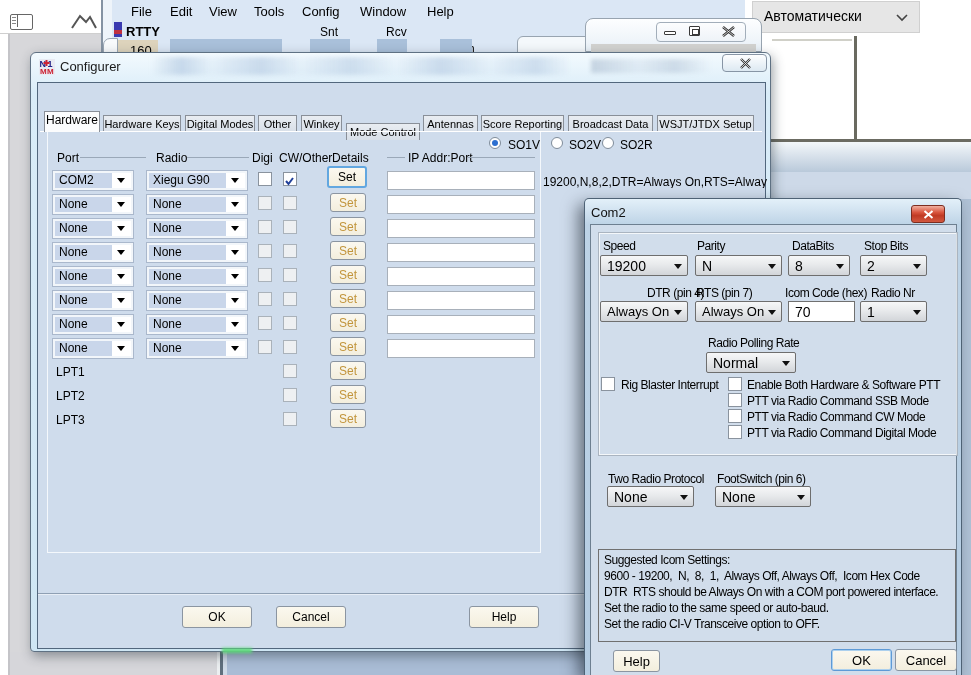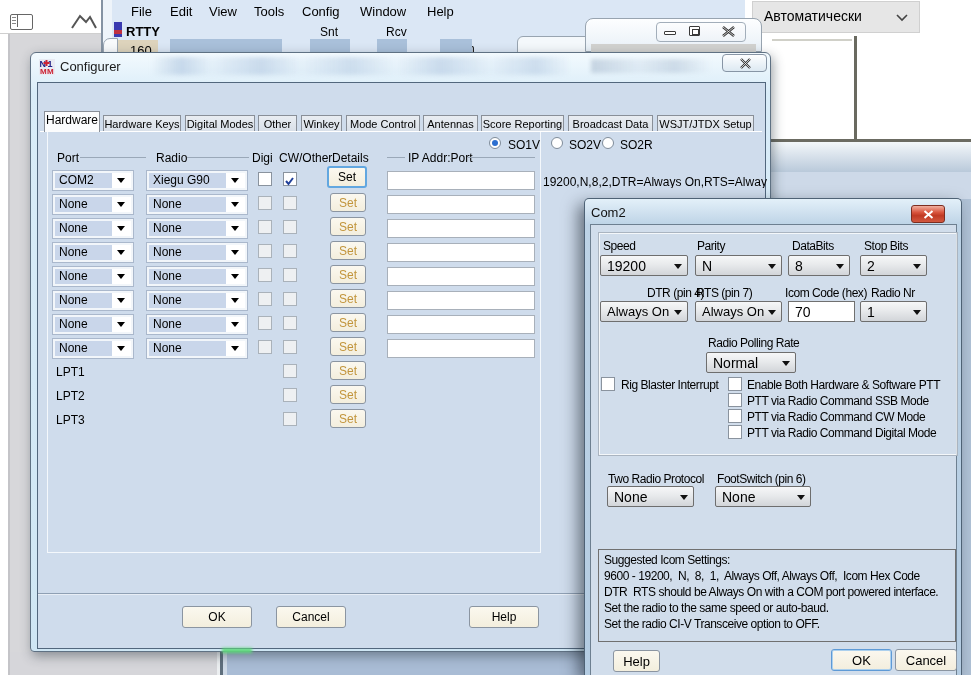--- a/index.html
+++ b/index.html
@@ -139,21 +139,21 @@
   </div>
 
   <div class="abs" id="cli" style="left:6px;top:29px;width:729px;height:567px;background:#cfdcec;
        border:1px solid #52677d;box-sizing:border-box;">
 
     <div class="tab" style="left:6px;top:28px;height:21px;width:56px;background:#fbfcfd;z-index:2;font-size:12px;">Hardware</div>
     <div class="tab" style="left:65px;width:78px;">Hardware Keys</div>
     <div class="tab" style="left:147px;width:70px;">Digital Modes</div>
     <div class="tab" style="left:220px;width:39px;">Other</div>
     <div class="tab" style="left:263px;width:41px;">Winkey</div>
-    <div class="tab" style="left:308px;width:74px;">Mode Control</div>
+    <div class="tab" style="left:308px;width:74px;margin-top:8px;">Mode Control</div>
     <div class="tab" style="left:385px;width:55px;">Antennas</div>
     <div class="tab" style="left:443px;width:83px;">Score Reporting</div>
     <div class="tab" style="left:530px;width:85px;">Broadcast Data</div>
     <div class="tab" style="left:619px;width:97px;">WSJT/JTDX Setup</div>
 
     <div class="abs" style="left:2px;top:48px;width:722px;height:1px;background:#fff;"></div>
 
     <div class="abs" style="left:9px;top:49px;width:492px;height:420px;border:1px solid #f4f8fc;border-top:none;"></div>
 
     <div class="abs" style="left:451px;top:54px;width:12px;height:12px;border-radius:50%;background:#fff;border:1px solid #7f8c9a;box-sizing:border-box;">

